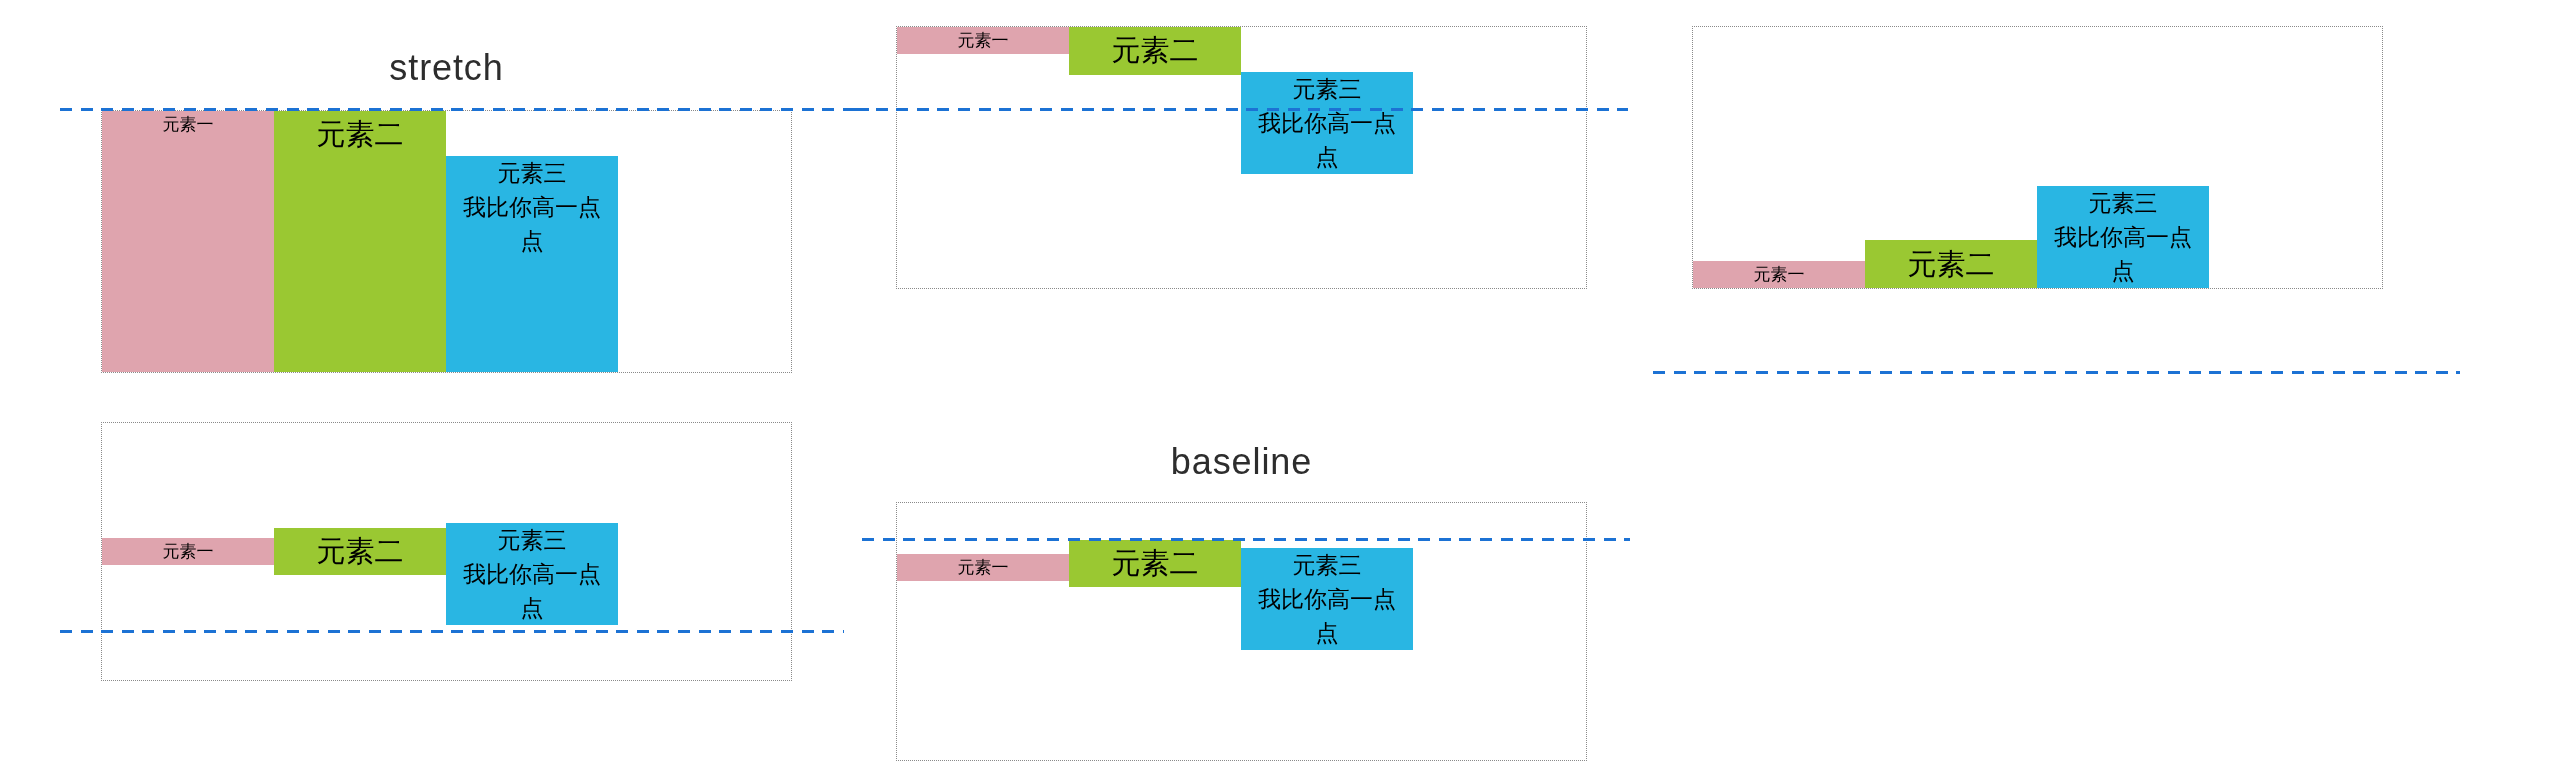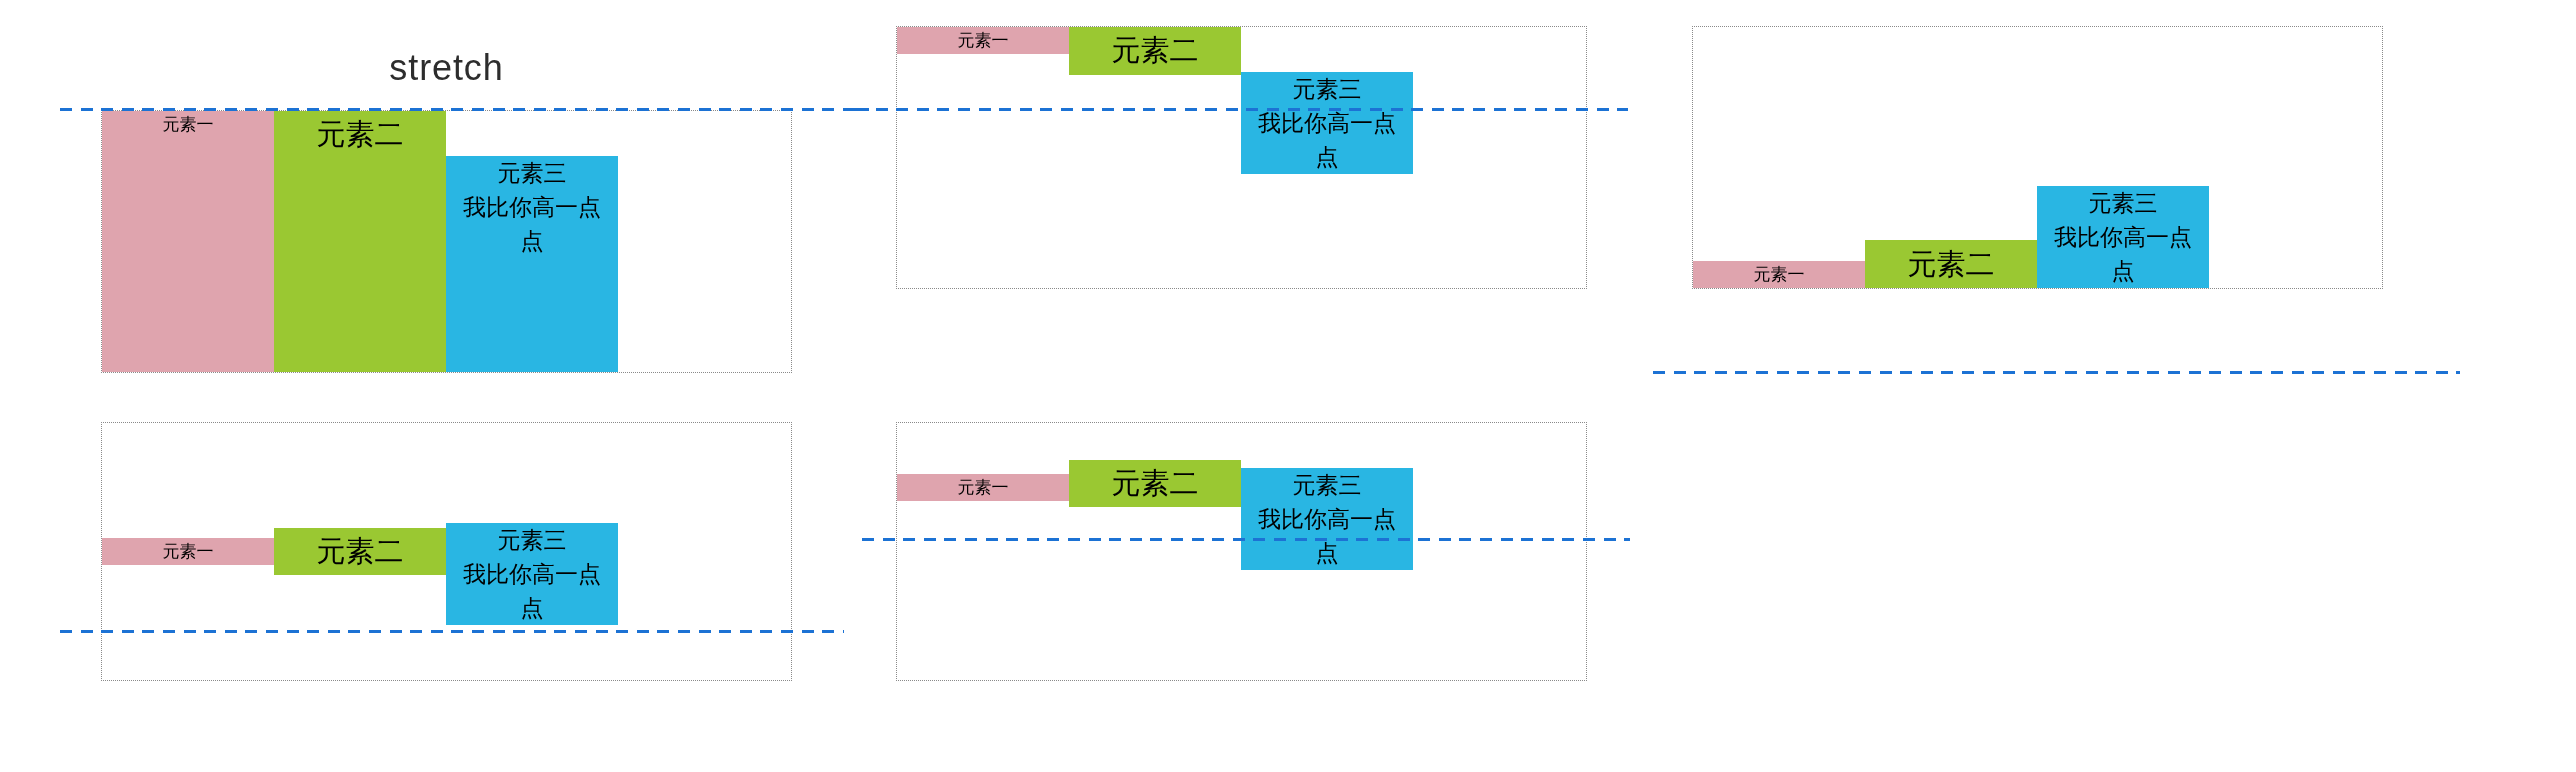--- a/index.html
+++ b/index.html
@@ -129,20 +129,21 @@
       <div class="item item-el3">
         <div>元素三</div>
         <div>我比你高一点</div>
         <div>点</div>
       </div>
     </div>
     <div class="guide-line"></div>
   </div>
 
   <div class="panel row2 align-baseline" id="panel-baseline">
+    <div class="panel-title">baseline</div>
     <div class="flex-container">
       <div class="item item-el1">元素一</div>
       <div class="item item-el2">元素二</div>
       <div class="item item-el3">
         <div>元素三</div>
         <div>我比你高一点</div>
         <div>点</div>
       </div>
     </div>
     <div class="guide-line"></div>

